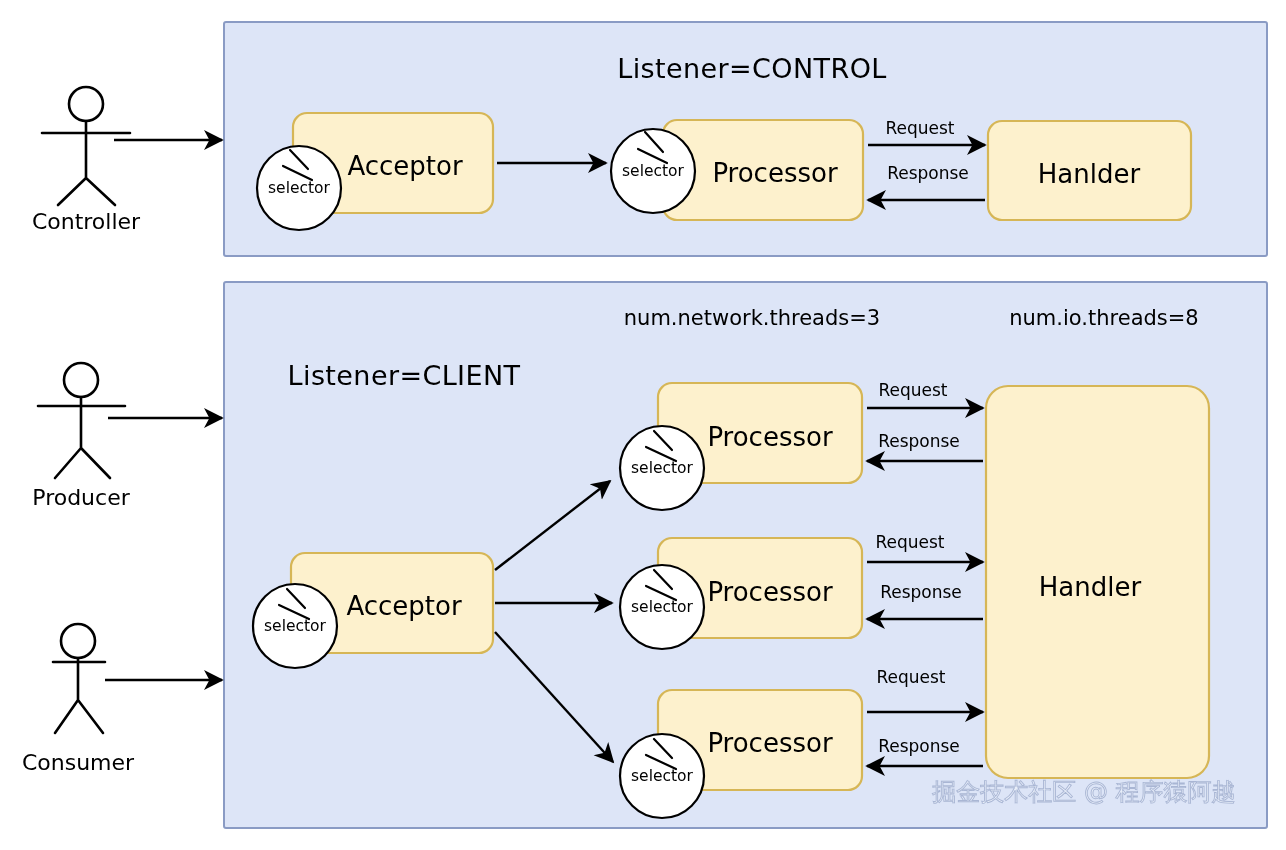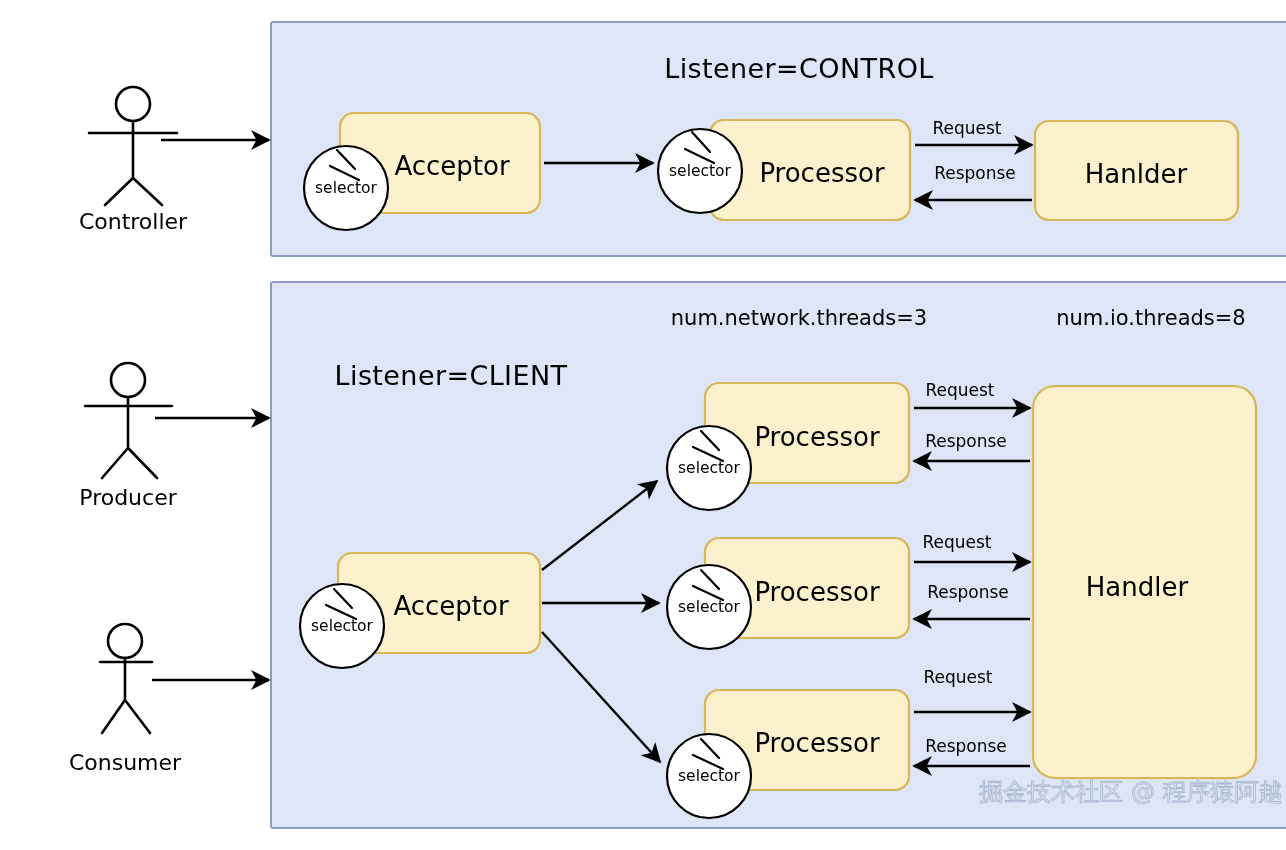--- a/index.html
+++ b/index.html
@@ -10,21 +10,20 @@
   body {
     width: 1286px;
     height: 850px;
     overflow: hidden;
     font-family: "DejaVu Sans", sans-serif;
   }
   #diagram-root {
     position: relative;
     width: 1188px;
     height: 850px;
-    margin-left: 47px;
   }
   svg#diagram {
     display: block;
     width: 1286px;
     height: 850px;
   }
   .panel-rect {
     fill: #dde5f7;
     stroke: #8a9bc4;
     stroke-width: 2;

